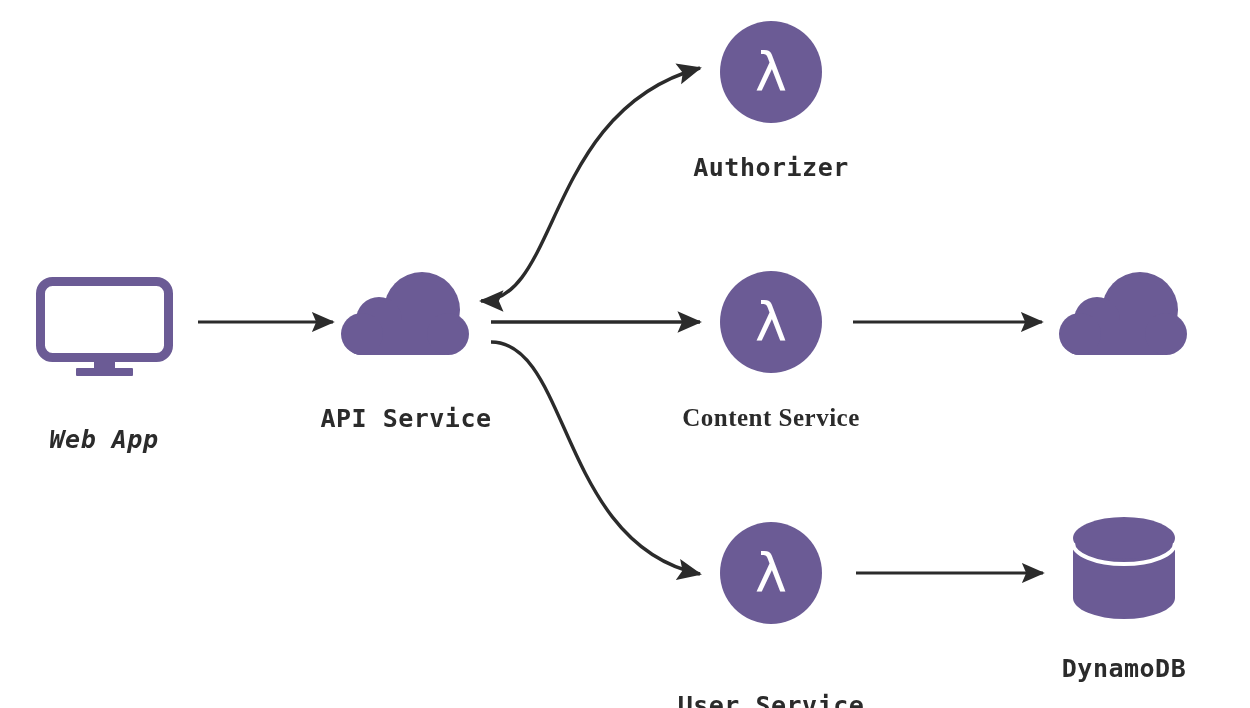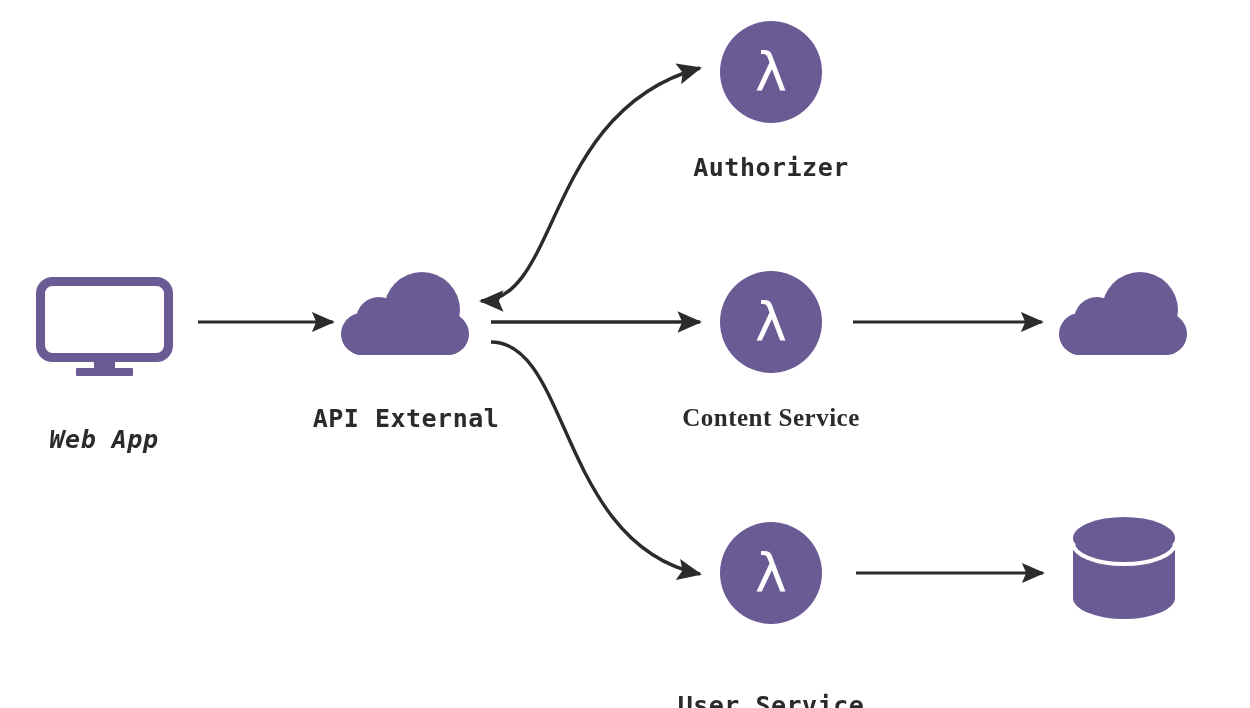--- a/index.html
+++ b/index.html
@@ -87,21 +87,21 @@
     <svg width="136" height="100" viewBox="0 0 136 100">
       <g fill="#6b5b95">
         <circle cx="84" cy="38" r="38"></circle>
         <circle cx="41" cy="48" r="23"></circle>
         <rect x="6" y="48" width="118" height="35" rx="17.5"></rect>
         <circle cx="24" cy="62" r="21"></circle>
         <circle cx="110" cy="62" r="21"></circle>
       </g>
     </svg>
   </div>
-  <div class="node-label" style="left:406px; top:404px;">API External</div>
+  <div class="node-label" style="left:406px; top:404px;">API Service</div>
 
   <div class="node-icon" style="left:720px; top:21px; width:102px; height:102px;">
     <svg width="102" height="102" viewBox="0 0 102 102">
       <circle cx="51" cy="51" r="51" fill="#6b5b95"></circle>
       <text x="51" y="51" fill="#ffffff" font-family="'DejaVu Sans', 'Liberation Sans', sans-serif" font-size="54" font-weight="normal" text-anchor="middle" dominant-baseline="central">λ</text>
     </svg>
   </div>
   <div class="node-label" style="left:771px; top:153px;">Authorizer</div>
 
   <div class="node-icon" style="left:720px; top:271px; width:102px; height:102px;">
@@ -137,14 +137,15 @@
       <g fill="#6b5b95">
 
         <path d="M 10 32 L 10 86 A 51 21 0 0 0 112 86 L 112 32 Z"></path>
 
         <ellipse cx="61" cy="26" rx="51" ry="21"></ellipse>
       </g>
 
       <path d="M 10 31 A 51 21 0 0 0 112 31" fill="none" stroke="#ffffff" stroke-width="4"></path>
     </svg>
   </div>
+  <div class="node-label" style="left:1124px; top:654px;">DynamoDB</div>
 
 </div>
 
 </body></html>

